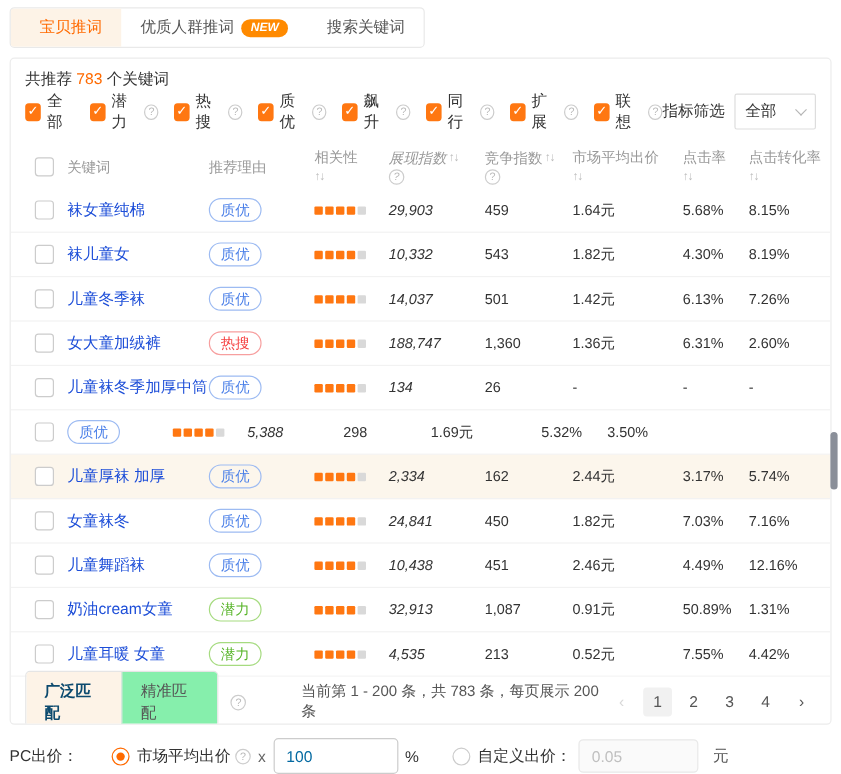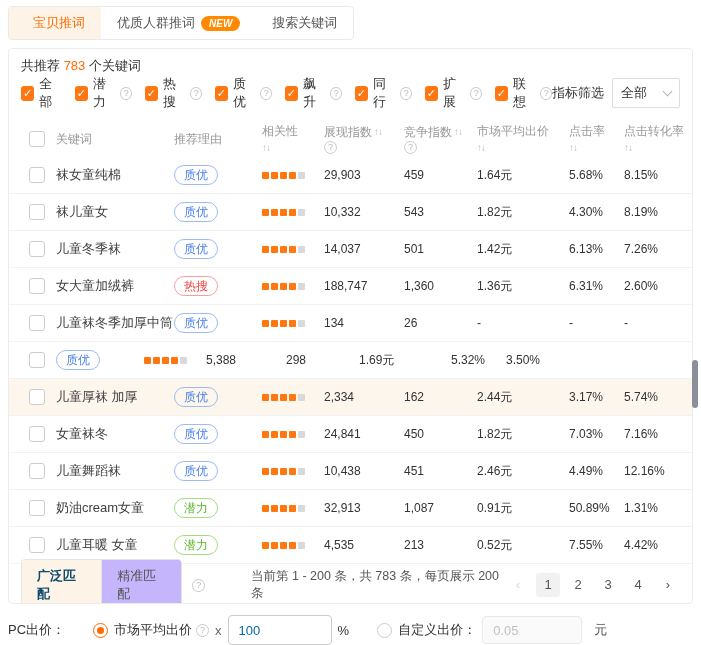--- a/index.html
+++ b/index.html
@@ -36,45 +36,45 @@
     font-size:13px; color:#333; cursor:pointer; background:#fff; }
   .chev { width:7px; height:7px; border-right:1.5px solid #b5b5b5; border-bottom:1.5px solid #b5b5b5;
     transform:rotate(45deg); margin-top:-4px; }
 
   
   .thead { display:flex; align-items:center; margin-top:8px; padding:8px 0 6px 0;
     font-size:12px; color:#999; }
   .cell { flex:none; }
   .cell-check { width:47px; padding-left:20px; }
   .col-0 { width:118px; } .col-1 { width:88px; } .col-2 { width:62px; }
-  .col-3 { width:80px; } .col-4 { width:73px; } .col-5 { width:92px; }
+  .col-3 { width:80px;font-style:italic; } .col-4 { width:73px; } .col-5 { width:92px; }
   .col-6 { width:55px; } .col-7 { width:70px; }
   .hline { display:flex; align-items:center; gap:2px; line-height:16px; }
   .hline2 { line-height:15px; margin-top:1px; display:flex; align-items:center; }
   .sort { color:#bbb; font-size:10px; letter-spacing:-1px; }
   .hd-box { width:16px; height:16px; border:1px solid #ccc; border-radius:3px; background:#fff; display:block; }
 
   .tbody { height:403px; overflow:hidden; }
   .trow { display:flex; align-items:center; height:37px; border-bottom:1px solid #f2f2f2;
     font-size:12px; color:#333; }
   .trow:first-child { margin-top:-4px; }
   .trow.hl { background:#fcf6ec; }
-  .kw { font-size:13px; color:#404040; }
+  .kw { font-size:13px; color:#1d4ed8; }
   .tag { display:inline-block; padding:1px 9px; border-radius:10px; font-size:12px; line-height:16px; }
   .tag-quality   { color:#4a7fe8; border:1px solid #9dbbf2; }
   .tag-hot       { color:#f53f3f; border:1px solid #f79f9f; }
   .tag-potential { color:#56b427; border:1px solid #a6db80; }
   .bars { display:flex; gap:2px; }
   .bar { width:7px; height:7px; border-radius:1px; background:#ff7711; }
   .bar.off { background:#d9d9d9; }
 
   
   .tfoot { display:flex; align-items:center; height:42px; padding:0 12px; }
   .match-group { display:flex; border:1px solid #e5e5e5; border-radius:4px; overflow:hidden; }
-  .match-btn { padding:7px 15px; font-size:13px; color:#555; background:#c4b5fd; cursor:pointer; }
+  .match-btn { padding:7px 15px; font-size:13px; color:#555; background:#86efac; cursor:pointer; }
   .match-btn.active { color:#0c4a6e; background:#fdf3e7;font-weight:bold; }
   .match-btn + .match-btn { border-left:1px solid #e5e5e5; }
   .tfoot .qicon { margin-left:10px; }
   .pageinfo { margin-left:46px; font-size:12.5px; color:#555; }
   .pager { margin-left:auto; display:flex; align-items:center; gap:6px; font-size:13px; color:#555; }
   .pg { width:24px; height:24px; line-height:24px; text-align:center; border-radius:3px; cursor:pointer; }
   .pg.prev { color:#d8d8d8; }
   .pg.next { color:#555; }
   .pg.num.active { background:#f1f1f1; }
 

